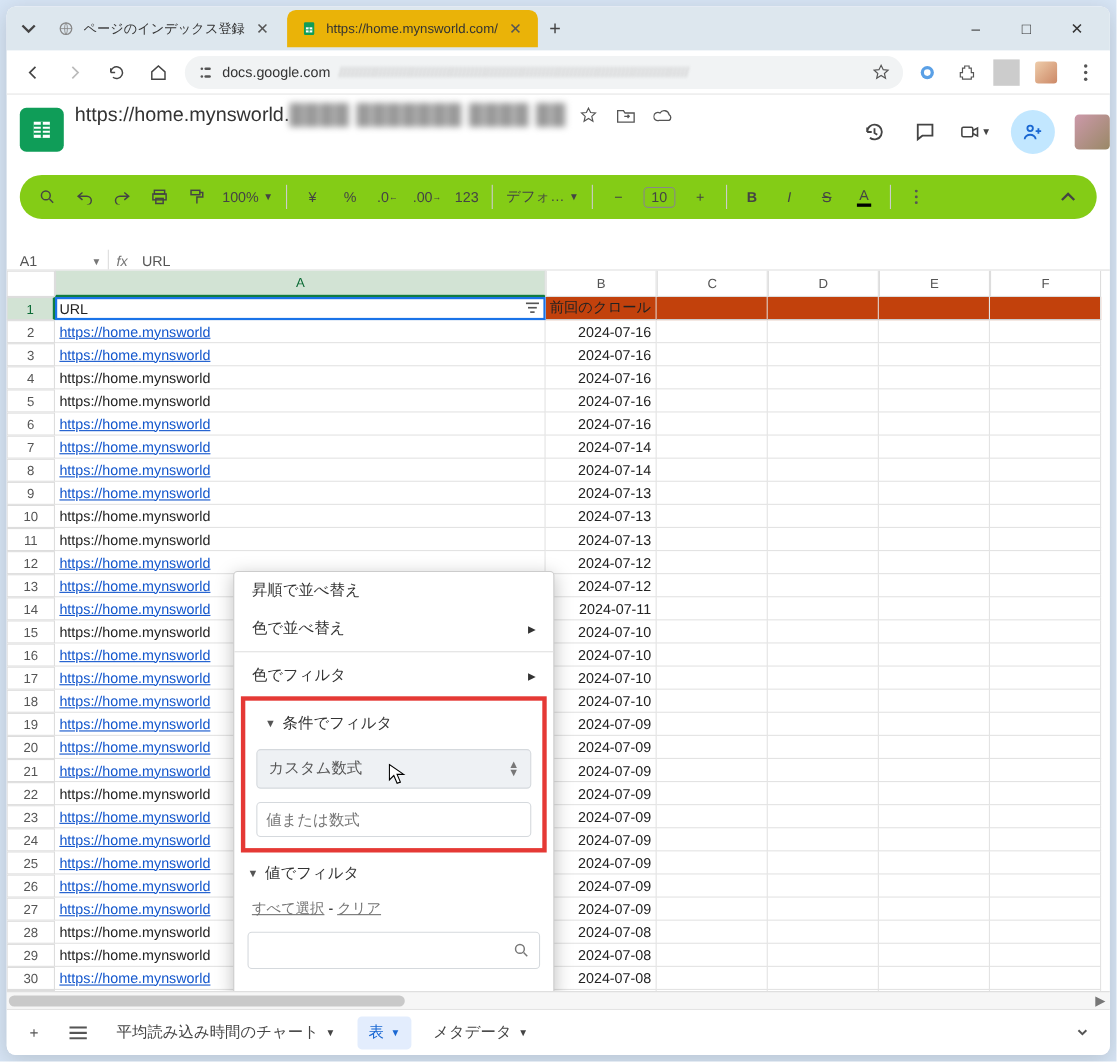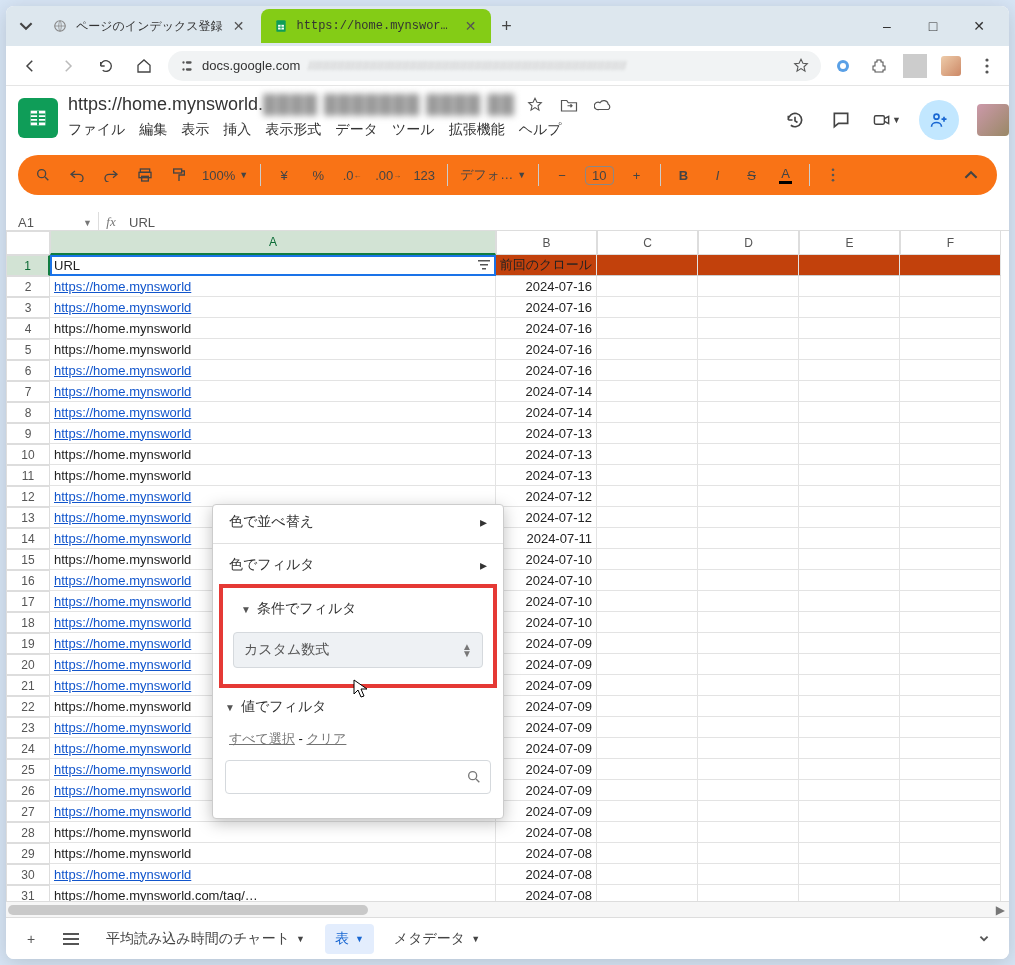--- a/index.html
+++ b/index.html
@@ -2,23 +2,23 @@
 <html><head>
 <meta charset="utf-8">
 <style>
 * { margin: 0; padding: 0; box-sizing: border-box; font-family: Arial, "Helvetica Neue", sans-serif; }
 body { background: #d7e5f5; width: 1015px; height: 965px; overflow: hidden; }
 .window { background: #fff; border-radius: 8px; margin: 6px; height: 953px; box-shadow: 0 4px 20px rgba(0,0,0,0.15); overflow: hidden; display: flex; flex-direction: column; }
 
 
 .titlebar { display: flex; align-items: center; height: 40px; background: #dde7ee; padding: 0 6px; }
 .tab { display: flex; align-items: center; height: 34px; padding: 0 12px; border-radius: 8px 8px 0 0; margin-right: 2px; font-size: 12px; color: #333; gap: 8px; max-width: 230px; }
-.tab.active { background: #84cc16; text-align: right; }
+.tab.active { background: #eab308; text-align: right; }
 .tab .favicon { width: 16px; height: 16px; display: inline-flex; align-items: center; justify-content: center; }
-.tab .tab-title { white-space: nowrap; overflow: hidden; text-overflow: ellipsis; flex: 1; font-family: Liberation Mono, monospace; }
+.tab .tab-title { white-space: nowrap; overflow: hidden; text-overflow: ellipsis; flex: 1; }
 .tab .close { width: 16px; height: 16px; display: inline-flex; align-items: center; justify-content: center; color: #555; font-size: 14px; }
 .newtab { width: 28px; height: 28px; display: inline-flex; align-items: center; justify-content: center; color: #444; font-size: 18px; }
 .win-controls { margin-left: auto; display: flex; gap: 18px; padding-right: 10px; }
 .win-controls span { width: 28px; height: 28px; display: inline-flex; align-items: center; justify-content: center; color: #333; font-size: 14px; }
 
 .addrbar { display: flex; align-items: center; height: 40px; background: #fff; padding: 0 10px; gap: 10px; border-bottom: 1px solid #e5e5e5; }
 .nav-btn { width: 28px; height: 28px; display: inline-flex; align-items: center; justify-content: center; color: #444; border-radius: 50%; }
 .nav-btn.disabled { color: #bbb; }
 .omnibox { flex: 1; display: flex; align-items: center; background: #f1f3f4; border-radius: 20px; height: 30px; padding: 0 12px; font-size: 13px; color: #333; gap: 8px; }
 .omnibox .url-rest { color: #bbb; filter: blur(1.5px); }
@@ -37,33 +37,33 @@
 .title-icons { display: flex; gap: 14px; align-items: center; color: #555; }
 .title-icons span { width: 20px; height: 20px; display: inline-flex; align-items: center; justify-content: center; }
 .menubar { display: flex; gap: 14px; font-size: 14px; color: #333; padding: 6px 0 8px 0; }
 .menubar span { cursor: default; }
 .hdr-right { display: flex; align-items: center; gap: 18px; margin-top: 6px; }
 .hdr-right .ic { width: 28px; height: 28px; display: inline-flex; align-items: center; justify-content: center; color: #444; }
 .share-btn { width: 40px; height: 40px; border-radius: 50%; background: #c2e7ff; display: inline-flex; align-items: center; justify-content: center; color: #1967d2; }
 .avatar { width: 32px; height: 32px; border-radius: 4px; background: linear-gradient(135deg,#c9a,#986); }
 
 
-.toolbar { display: flex; align-items: center; background: #f97316; border-radius: 24px; margin: 8px 12px; height: 40px; padding: 0 14px; gap: 12px; font-size: 13px; color: #444; }
+.toolbar { display: flex; align-items: center; background: #84cc16; border-radius: 24px; margin: 19px 12px; height: 40px; padding: 0 14px; gap: 12px; font-size: 13px; color: #444; }
 .toolbar .tb { display: inline-flex; align-items: center; justify-content: center; min-width: 22px; height: 24px; }
 .toolbar .zoom { display: flex; align-items: center; gap: 4px; }
 .toolbar .fontsize-box { border: 1px solid #888; border-radius: 4px; padding: 1px 6px; font-size: 13px; }
 .toolbar .vsep { width: 1px; height: 22px; background: #ccc; }
 .toolbar .spacer { flex: 1; }
 .toolbar .collapse { width: 24px; height: 24px; display: inline-flex; align-items: center; justify-content: center; }
 .underline-a { border-bottom: 3px solid #000; padding: 0 2px; }
 
 
 .namebar { display: flex; align-items: flex-end; height: 28px; border-bottom: 1px solid #ddd; padding: 0 6px; font-size: 13px; color: #555; }
 .namebox { width: 86px; display: flex; align-items: center; justify-content: space-between; padding: 0 6px; }
-.fx { width: 24px; text-align: center; font-style: italic; color: #777; font-family: Liberation Serif, serif; }
+.fx { width: 24px; text-align: center; font-style: italic; color: #777; }
 .formula { padding-left: 6px; }
 
 
 .grid-wrap { position: relative; flex: 1; overflow: hidden; }
 .grid { display: grid; grid-template-columns: 44px 446px repeat(5, 101px); font-size: 13px; color: #222; }
 .colhdr, .rowhdr, .corner { background: #fff; border: 1px solid #ddd; display: flex; align-items: center; justify-content: center; color: #555; font-size: 12px; }
 .colhdr { height: 24px; border-top: none; }
 .colhdr.selA { background: #d2e3d4; border-bottom: 2px solid #107c41; color: #0b6b35; }
 .rowhdr { height: 21px; justify-content: center; }
 .rowhdr.sel { background: #d2e3d4; color: #0b6b35; border-right: 2px solid #107c41; }
@@ -233,31 +233,20 @@
                 <path d="M2 4h7l2 3h11v11H2z" stroke="#555" stroke-width="1.6" fill="none"></path>
                 <path d="M10 11h6m-2-2 2 2-2 2" stroke="#555" stroke-width="1.6" fill="none"></path>
               </svg>
             </span>
           <span>
               <svg width="18" height="14" viewBox="0 0 24 18">
                 <path d="M7 15a5 5 0 1 1 1-9 6 6 0 0 1 11 2 4 4 0 0 1 0 7H7z" stroke="#555" stroke-width="1.6" fill="none"></path>
               </svg>
             </span>
         </div>
-      </div>
-      <div class="menubar">
-        <span>ファイル</span>
-        <span>編集</span>
-        <span>表示</span>
-        <span>挿入</span>
-        <span>表示形式</span>
-        <span>データ</span>
-        <span>ツール</span>
-        <span>拡張機能</span>
-        <span>ヘルプ</span>
       </div>
     </div>
     <div class="hdr-right">
       <span class="ic">
           <svg width="20" height="20" viewBox="0 0 24 24">
             <path d="M4 12a8 8 0 1 1 3 6.3M4 12V7m0 5h5" stroke="#444" stroke-width="2" fill="none"></path>
             <path d="M12 8v5l3 2" stroke="#444" stroke-width="2" fill="none"></path>
           </svg>
         </span>
       <span class="ic">
@@ -603,38 +592,42 @@
         <div class="cell">https://home.mynsworld.com/tag/…</div>
         <div class="cell date">2024-07-08</div>
         <div class="cell"></div>
         <div class="cell"></div>
         <div class="cell"></div>
         <div class="cell"></div>
       </div>
 
     <div class="popup">
       <div class="item">
+          <span>昇順で並べ替え</span>
+        </div>
+      <div class="item">
           <span>色で並べ替え</span>
           <span>▸</span>
         </div>
       <hr>
       <div class="item">
           <span>色でフィルタ</span>
           <span>▸</span>
         </div>
 
       <div class="highlight-box">
         <div class="expand-hdr">
           <span class="tri">▼</span>
           <span>条件でフィルタ</span>
         </div>
         <div class="sel-box">
           <span>カスタム数式</span>
           <span class="updn">▲<br>▼</span>
         </div>
+        <input class="inp" placeholder="値または数式" style="">
       </div>
 
       <div class="expand-hdr">
         <span class="tri">▼</span>
         <span>値でフィルタ</span>
       </div>
       <div class="links-row">
         <a>すべて選択</a><span> - </span><a>クリア</a>
       </div>
       <div class="search-row">

